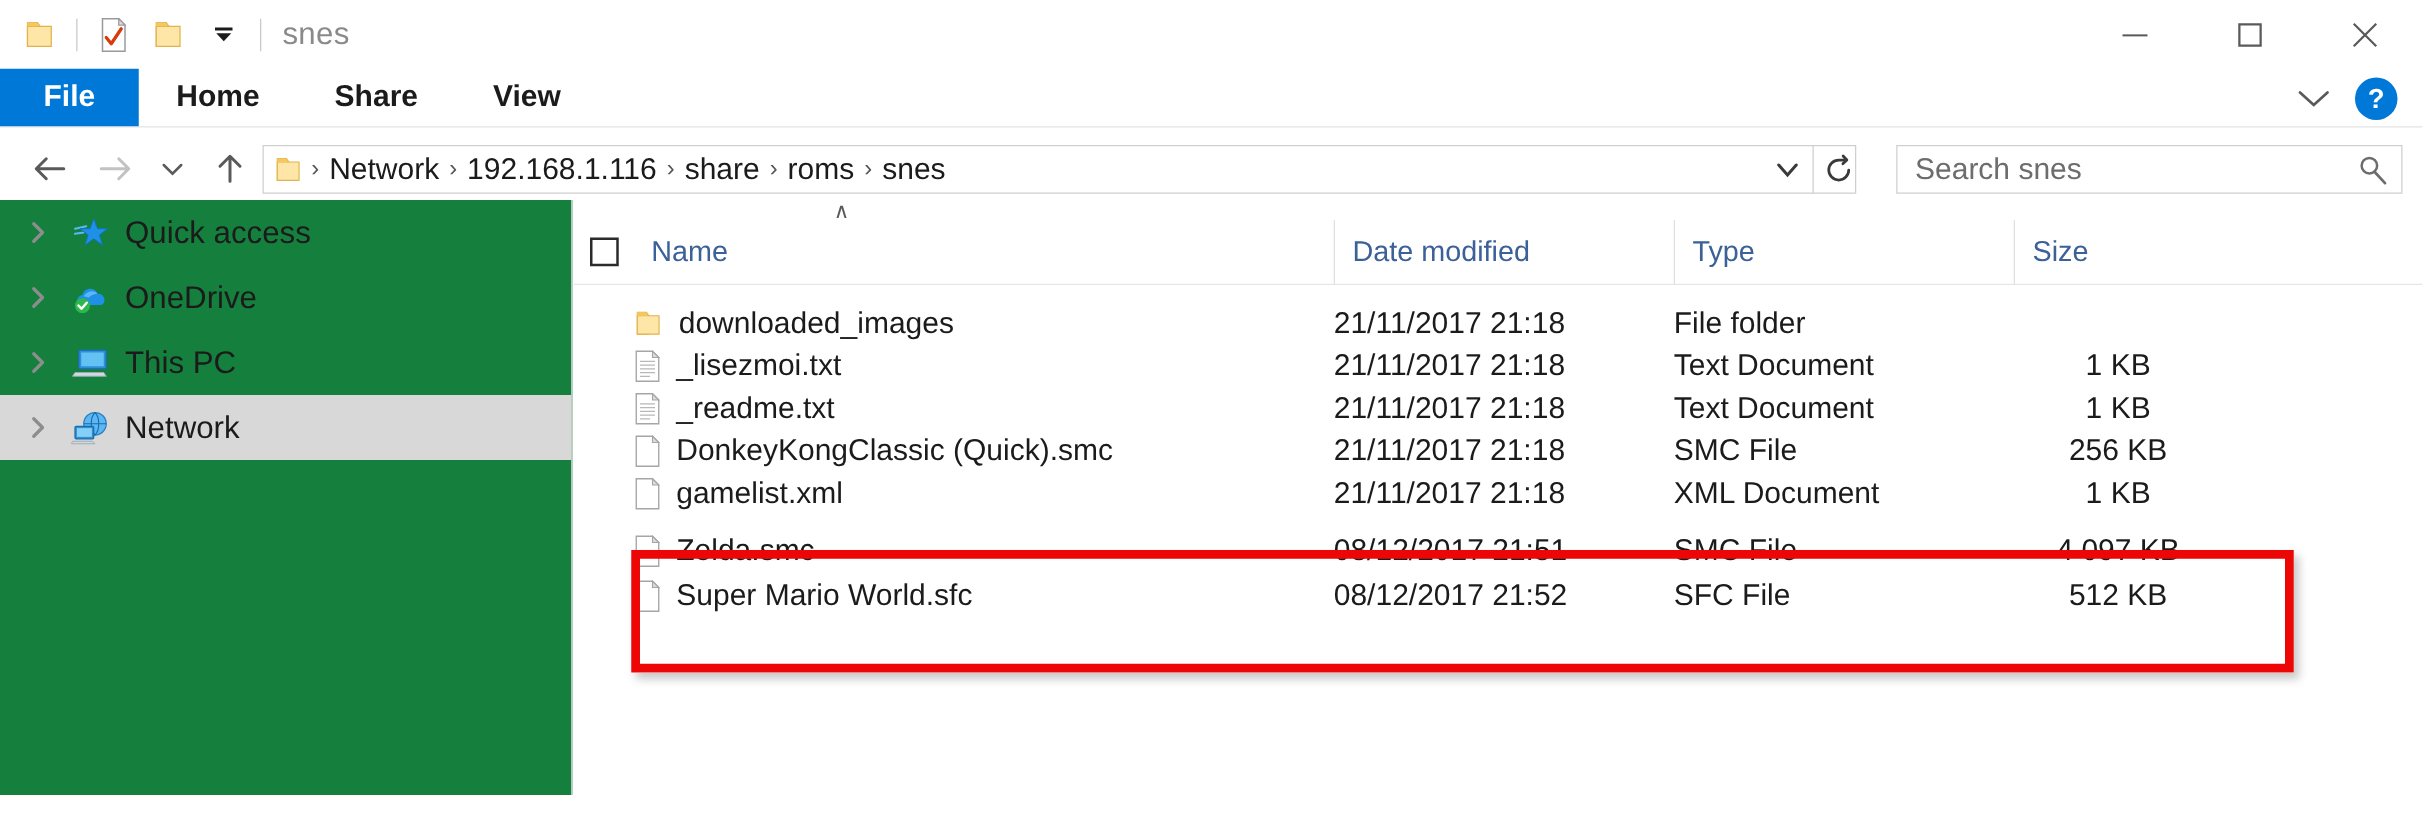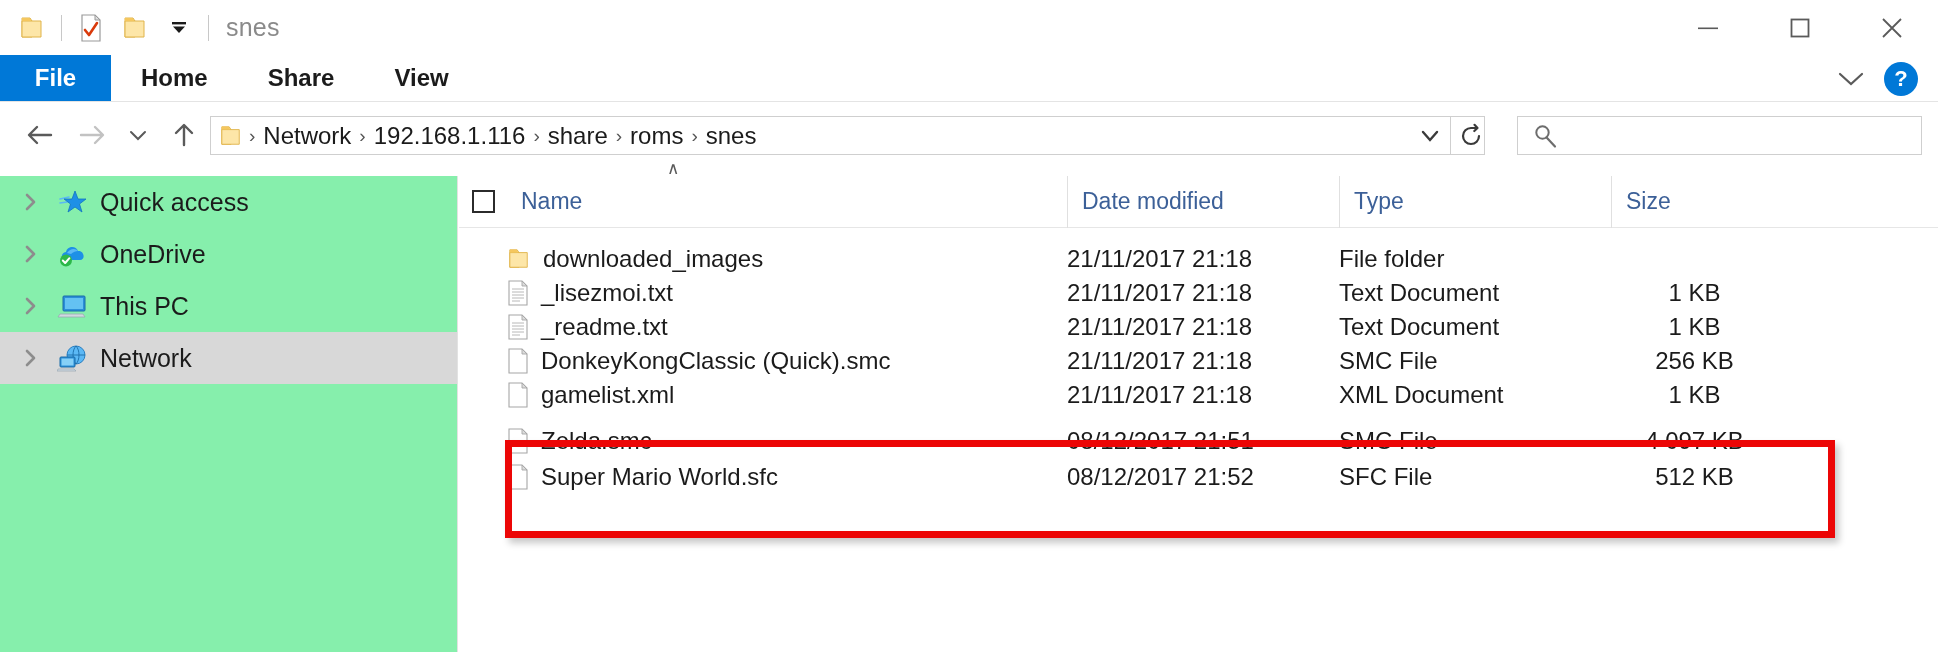--- a/index.html
+++ b/index.html
@@ -76,22 +76,22 @@
   .vsep { width: 1px; height: 39px; background: #cfcfcf; }
   .search-box {
     position: absolute; left: 1517px; top: 13px; width: 405px; height: 39px;
     border: 1px solid #cfcfcf; display: flex; align-items: center;
     padding: 0 10px 0 14px; background: #fff;
   }
   .search-ph { flex: 1; font-size: 24px; color: #6d6d6d; }
 
   
   .sidebar {
-    position: absolute; left: 0; top: 176px; width: 458px; height: 476px;
-    background: #86efac; border-right: 1px solid #e2e2e2;
+    position: absolute; left: 0; top: 160px; width: 458px; height: 476px;
+    background: #15803d; border-right: 1px solid #e2e2e2;
   }
   .side-item {
     height: 52px; display: flex; align-items: center; padding-left: 12px; gap: 0;
   }
   .side-item.selected { background: #d8d8d8; }
   .side-chev { width: 38px; display: flex; align-items: center; justify-content: center; }
   .side-icon { width: 46px; display: flex; align-items: center; justify-content: center; }
   .side-label { font-size: 25px; color: #1b1b1b; margin-left: 4px; }
 
   
@@ -260,20 +260,21 @@
       <div class="vsep"></div>
       <div class="addr-tool">
         <svg class="icon-svg" width="26" height="26" viewBox="0 0 26 26">
           <path d="M21 13 A8 8 0 1 1 13 5 L18 5" fill="none" stroke="#3a3a3a" stroke-width="2.2" stroke-linecap="round"></path>
           <path d="M16.5 1.8 L19.5 5 L16.3 8" fill="none" stroke="#3a3a3a" stroke-width="2.2" stroke-linecap="round" stroke-linejoin="round"></path>
         </svg>
       </div>
     </div>
 
     <div class="search-box">
+      <span class="search-ph">Search snes</span>
       <span>
         <svg class="icon-svg" width="26" height="26" viewBox="0 0 26 26">
           <circle cx="10.5" cy="9.5" r="6.2" fill="none" stroke="#6d6d6d" stroke-width="2"></circle>
           <path d="M14.6 14.4 L23 23.5" stroke="#6d6d6d" stroke-width="2.2" stroke-linecap="round"></path>
         </svg>
       </span>
     </div>
   </div>
 
   <div class="sidebar">

